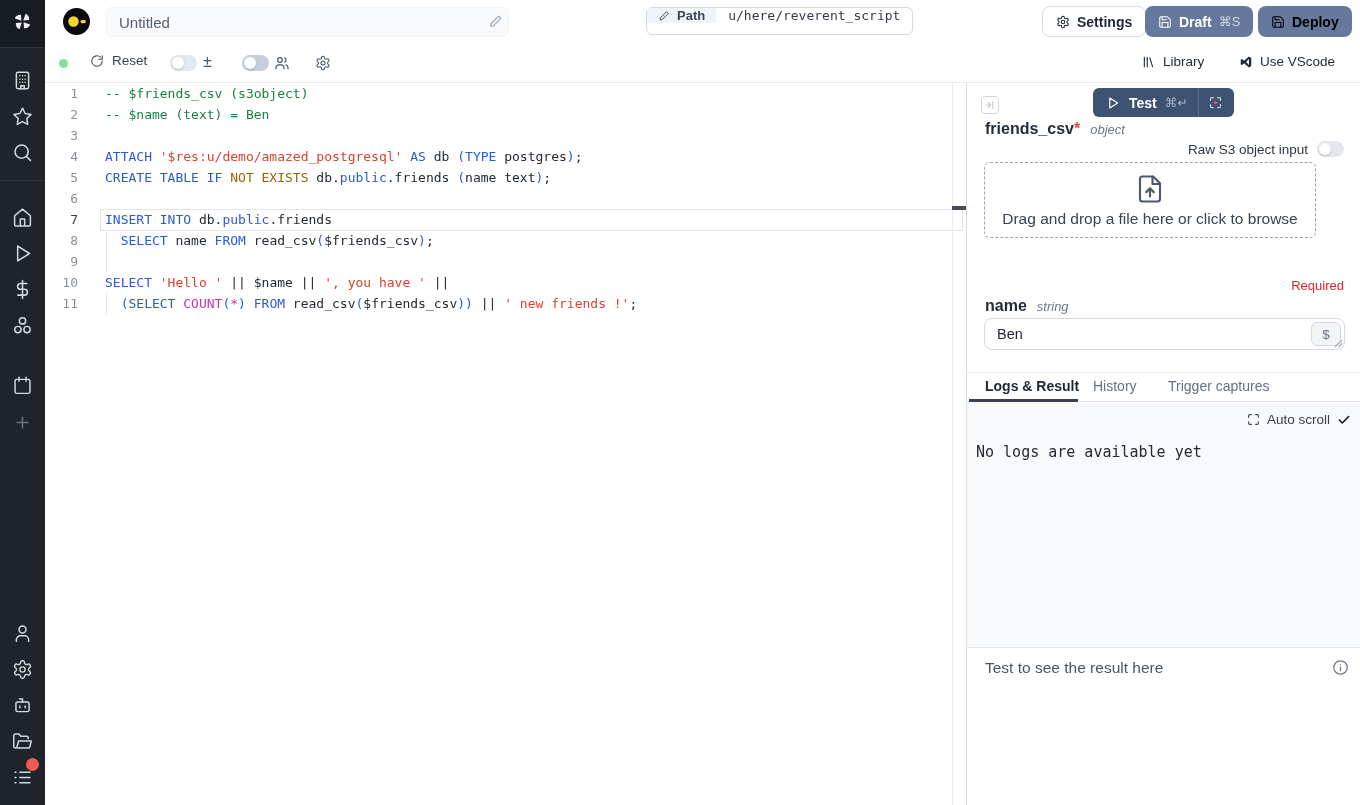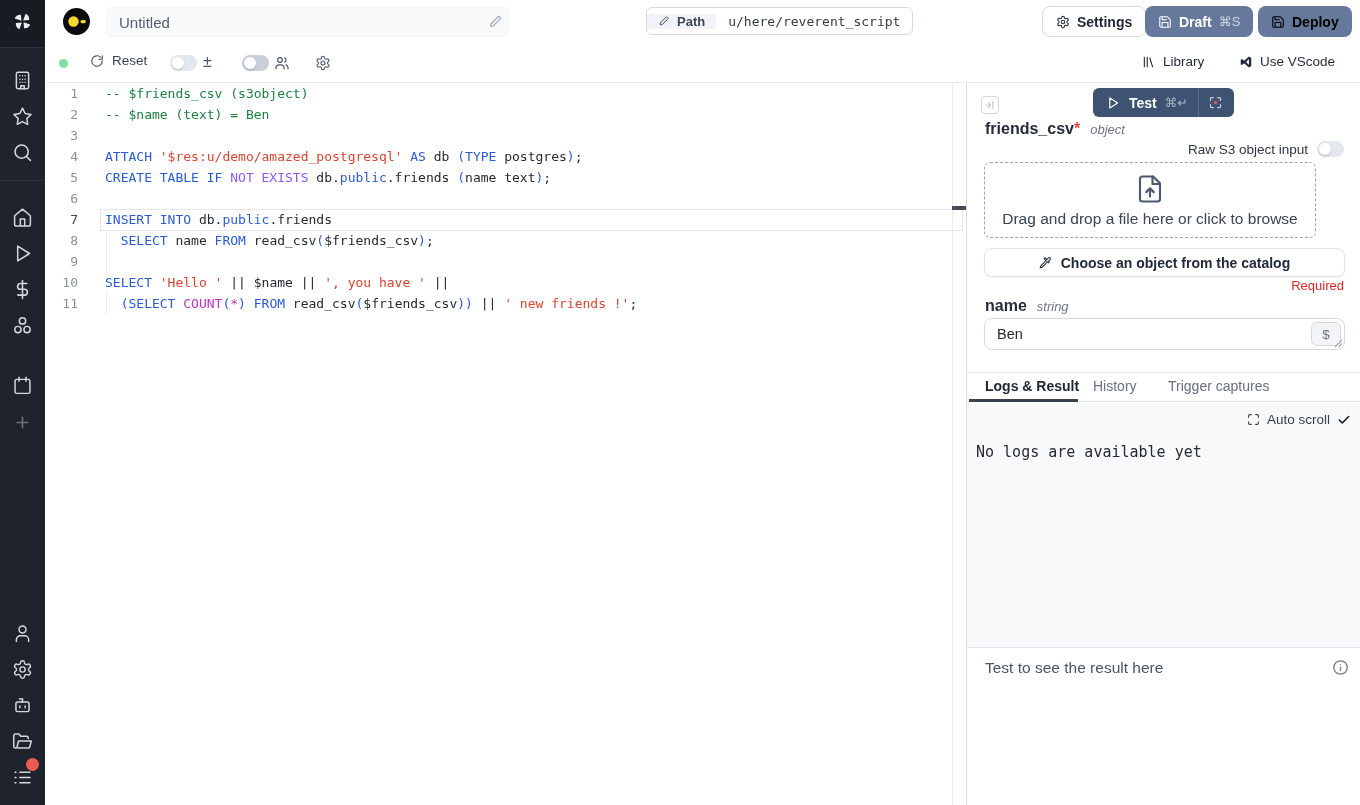--- a/index.html
+++ b/index.html
@@ -14,21 +14,21 @@
   .sicon { position:absolute; left:12px; width:21px; height:21px; color:#d3d8df; }
   .sicon svg { width:100%; height:100%; display:block; }
   .sicon.dim { color:#6b7280; }
   #notif-dot { position:absolute; left:26px; top:758px; width:13px; height:13px; border-radius:50%; background:#ee5b51; }
 
   
   #topbar { position:absolute; left:45px; top:0; width:1118px; height:44px; background:#fff; }
   #lang-avatar { position:absolute; left:18px; top:8px; width:27px; height:27px; }
   #title-input { position:absolute; left:61px; top:7px; width:403px; height:30px; background:#f8fafc; border:1px solid #f1f4f8; border-radius:6px; color:#55606f; font-size:15px; padding:0 30px 0 12px; outline:none; font-family:"Liberation Sans",sans-serif; }
   #title-pencil { position:absolute; left:443px; top:14px; width:15px; height:15px; color:#9aa3b0; }
-  #path-chip { position:absolute; left:601px; top:7px; height:28px; display:flex; align-items:center; border:1px solid #d5dae1; border-radius:6px; overflow:hidden; background:#fff; }
+  #path-chip { position:absolute; left:601px; top:7px; height:28px; display:flex; align-items:flex-start; border:1px solid #d5dae1; border-radius:6px; overflow:hidden; background:#fff; }
   #path-chip .pleft { display:flex; align-items:center; gap:7px; background:#f0f3f7; padding:0 11px; color:#3d4656; font-size:13px; font-weight:600; }
   #path-chip .pleft svg { width:12px; height:12px; }
   #path-chip .pright { display:flex; align-items:center; padding:0 12px; font-family:"DejaVu Sans Mono",monospace; font-size:13px; color:#333b47; }
   .tbtn { position:absolute; top:6px; height:31px; display:flex; align-items:center; gap:7px; border-radius:8px; font-size:14px; padding:0 13px; cursor:pointer; }
   .tbtn svg { width:14px; height:14px; }
   #settings-btn { left:997px; background:#fff; border:1px solid #d7dbe1; color:#1e2637; font-weight:600; }
   #draft-btn { left:1100px; background:#66799c; color:#fff; font-weight:600; border:none; }
   #draft-btn .kbd { color:#ccd5e3; font-weight:400; font-size:13px; }
   #deploy-btn { left:1213px; background:#66799c; color:#000000; font-weight:600; border:none; }
 
@@ -57,21 +57,21 @@
   #scroll-line { position:absolute; left:907px; top:0; width:1px; height:722px; background:#ececee; }
   #overview-mark { position:absolute; left:907px; top:123px; width:14px; height:4px; background:#444c59; }
   .cl { position:absolute; left:0; width:900px; height:21px; line-height:21px; }
   .cl .ln { position:absolute; left:0; width:33px; text-align:right; font-family:"DejaVu Sans Mono",monospace; font-size:13px; color:#8a919c; }
   .cl.cur .ln { color:#3b4250; }
   .cl .code { position:absolute; left:60px; white-space:pre; font-family:"DejaVu Sans Mono",monospace; font-size:13px; color:#242a33; }
   .ig { position:absolute; left:61px; width:1px; height:21px; background:#e6e8ec; }
   .tk-cm { color:#1d8043; }
   .tk-kw { color:#2a5bd3; }
   .tk-st { color:#d9432f; }
-  .tk-gy { color:#8b5cf6;margin-top:38px; }
+  .tk-gy { color:#a16207;margin-top:38px; }
   .tk-mg { color:#bf33bf; }
   .tk-br { color:#2a5bd3; }
   .tk-df { color:#242a33; }
 
   
   #rpanel { position:absolute; left:966px; top:83px; width:394px; height:722px; background:#fff; border-left:1px solid #d9dce1; }
   #collapse-btn { position:absolute; left:14px; top:13px; width:18px; height:18px; border:1.5px solid #d2d7de; border-radius:4px; color:#c6ccd4; display:flex; align-items:center; justify-content:center; cursor:pointer; }
   #collapse-btn svg { width:12px; height:12px; }
   #test-group { position:absolute; left:126px; top:5px; width:141px; height:29px; background:#3e5372; border-radius:6px; display:flex; align-items:center; color:#fff; cursor:pointer; }
   #test-group .play { width:14px; height:14px; margin-left:13px; }
@@ -397,27 +397,20 @@
     </div>
     <div id="dropzone">
       <svg class="fic" viewBox="0 0 24 24" fill="none" stroke="currentColor" stroke-width="1.7" stroke-linecap="round" stroke-linejoin="round">
           <path d="M14.5 2H6a2 2 0 0 0-2 2v16a2 2 0 0 0 2 2h12a2 2 0 0 0 2-2V7.5L14.5 2z"></path>
           <path d="M14 2v6h6"></path>
           <path d="M12 18v-6"></path>
           <path d="m9 14.5 3-3 3 3"></path>
         </svg>
       <div class="dtext">Drag and drop a file here or click to browse</div>
     </div>
-    <div id="catalog-btn">
-      <svg viewBox="0 0 24 24" fill="none" stroke="currentColor" stroke-width="1.9" stroke-linecap="round" stroke-linejoin="round">
-          <path d="m2 22 1-1h2.5l8.3-8.3M3 21v-2.5L11.3 10"></path>
-          <path d="m14.5 6.5 3-3a2.1 2.1 0 1 1 3 3l-3 3 .9.9a1 1 0 0 1 0 1.4l-.5.5a1 1 0 0 1-1.4 0l-6.8-6.8a1 1 0 0 1 0-1.4l.5-.5a1 1 0 0 1 1.4 0l.9.9z"></path>
-        </svg>
-      <span>Choose an object from the catalog</span>
-    </div>
     <div id="required-lbl">Required</div>
 
     <div id="arg2-row">
       <span class="arg-name">name</span>
       <span class="arg-type">string</span>
     </div>
     <div id="ben-wrap">
       <input id="ben-input" value="Ben" style="">
       <div id="dollar-btn">$</div>
       <svg id="resize-grip" viewBox="0 0 10 10" stroke="currentColor" stroke-width="1.2" fill="none">

